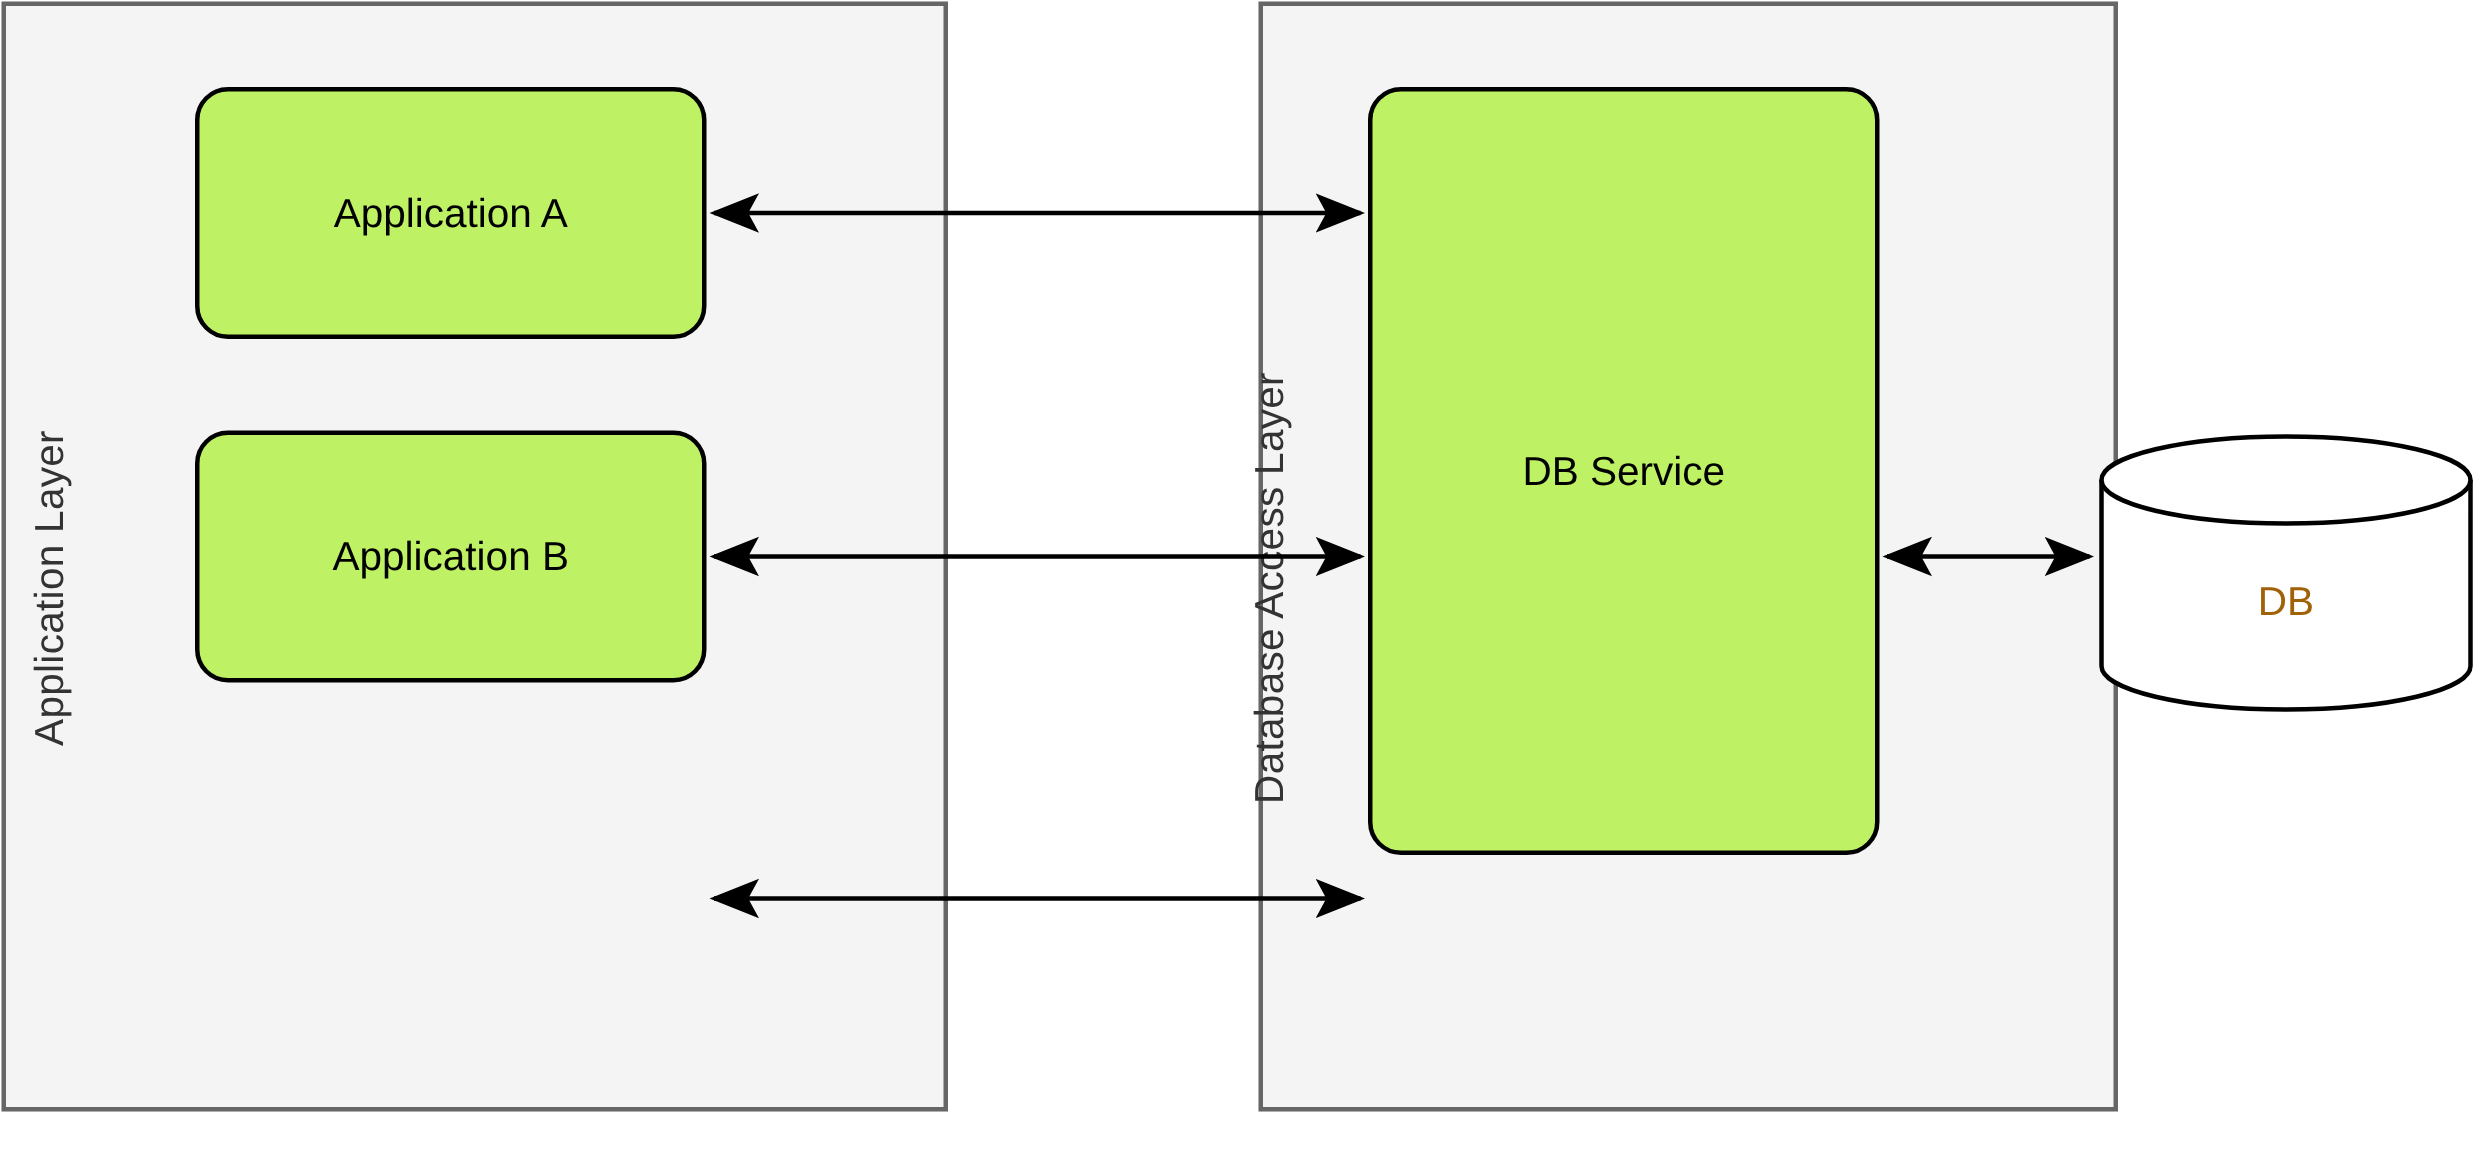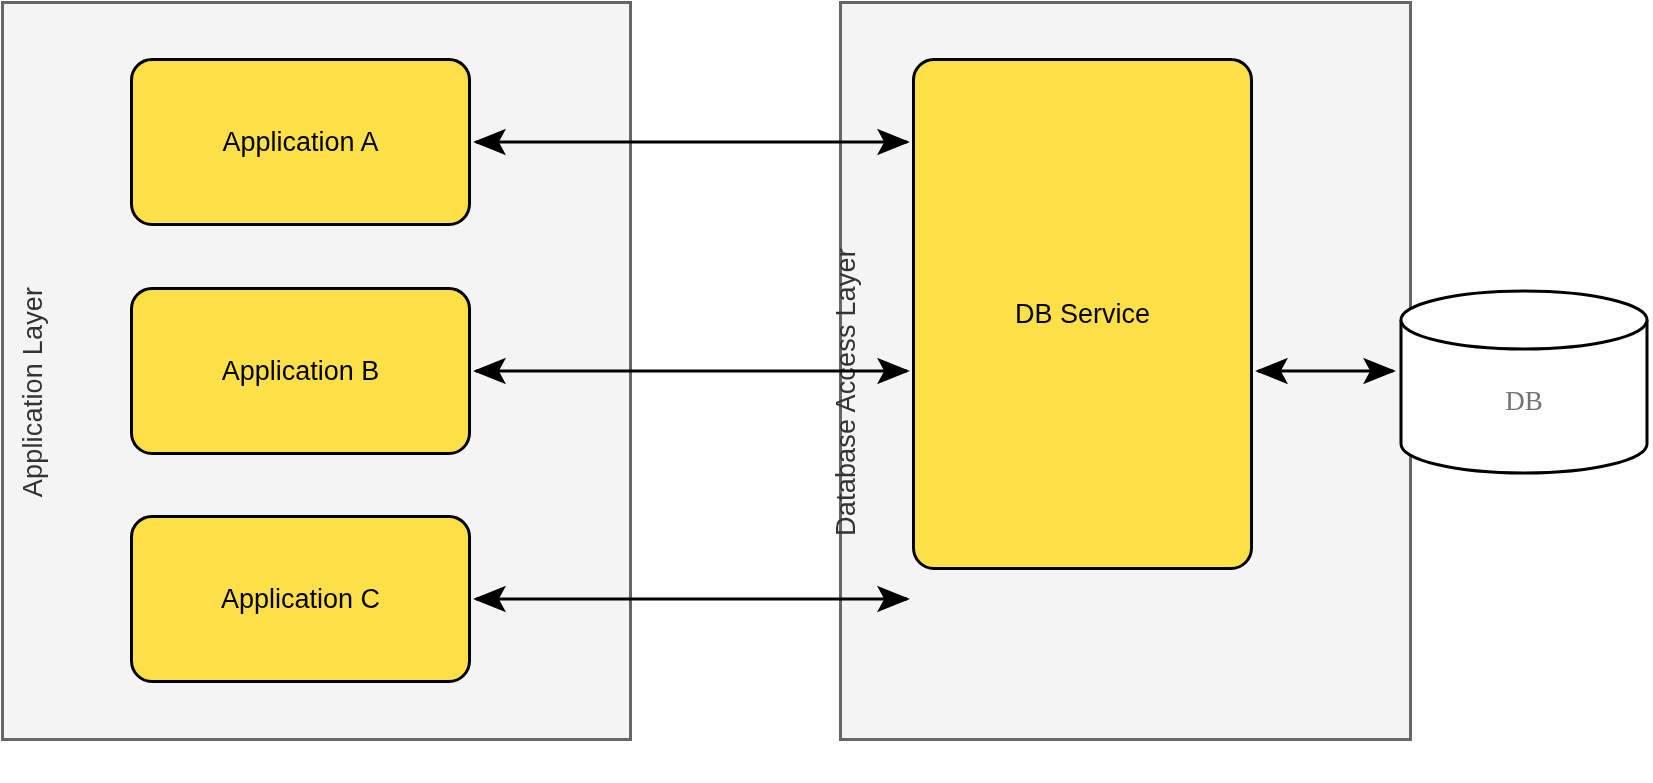--- a/index.html
+++ b/index.html
@@ -57,21 +57,21 @@
   }
   #dal-layer-label {
     left: 831px;
     top: 50%;
     transform: translateY(-50%) rotate(180deg);
   }
 
   
   .node-box {
     position: absolute;
-    background: #fde047;
+    background: #bef264;
     border: 3px solid #000000;
     border-radius: 22px;
     box-sizing: border-box;
     display: flex;
     align-items: center;
     justify-content: center;
     color: #000000;
     font-size: 27px;
     font-family: "Liberation Sans", sans-serif;
   }
@@ -95,23 +95,23 @@
     position: absolute;
     left: 0;
     top: 0;
     width: 252px;
     height: 188px;
     display: flex;
     align-items: center;
     justify-content: center;
     padding-top: 38px;
     box-sizing: border-box;
-    color: #737373;
+    color: #a16207;
     font-size: 27px;
-    font-family: Liberation Serif, serif;
+    font-family: Liberation Sans, sans-serif;
     pointer-events: none;
   }
 
   
   #connectors {
     position: absolute;
     left: 0;
     top: 0;
     width: 1653px;
     height: 783px;
@@ -133,23 +133,20 @@
   <div id="dal-layer-label" class="layer-label">Database Access Layer</div>
 
   <div id="app-a-box" class="node-box">
     <span>Application A</span>
   </div>
 
   <div id="app-b-box" class="node-box">
     <span>Application B</span>
   </div>
 
-  <div id="app-c-box" class="node-box">
-    <span>Application C</span>
-  </div>
 
   <div id="db-service-box" class="node-box">
     <span>DB Service</span>
   </div>
 
   <div id="db-cylinder">
     <svg width="252" height="188" viewBox="0 0 252 188">
 
       <path d="M 3 32 L 3 156 A 123 29 0 0 0 249 156 L 249 32" fill="#ffffff" stroke="#000000" stroke-width="3"></path>
 

